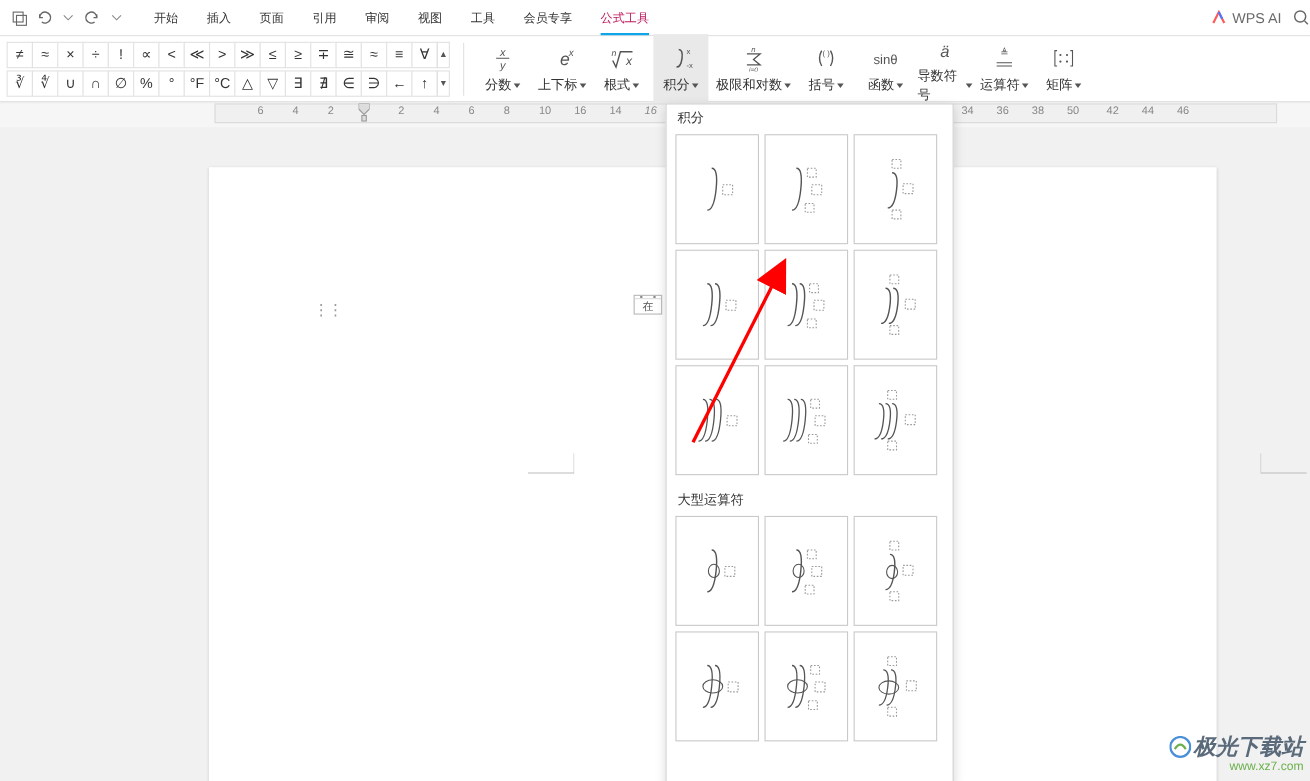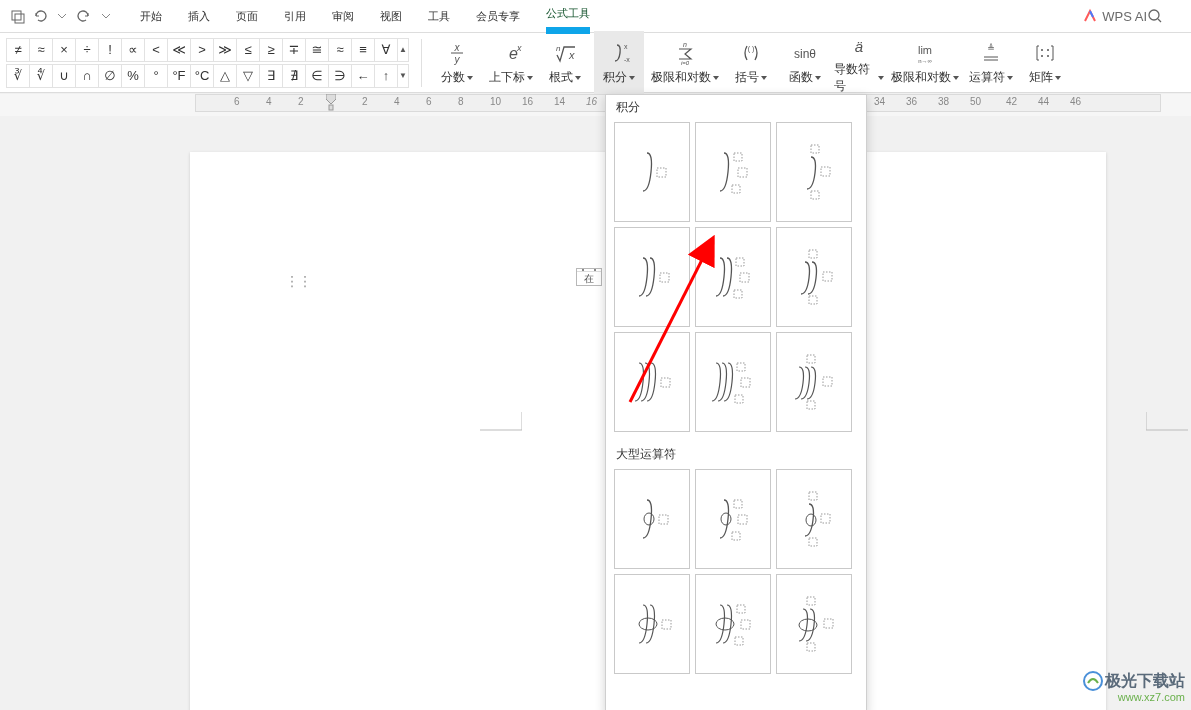--- a/index.html
+++ b/index.html
@@ -5,22 +5,22 @@
 * { box-sizing: border-box; margin: 0; padding: 0; }
 body { width: 1191px; height: 710px; font-family: "Microsoft YaHei", sans-serif; font-size: 12px; background: #f0f0f0; overflow: hidden; position: relative; }
 
 
 .menubar { height: 33px; background: #fff; display: flex; align-items: center; border-bottom: 1px solid #ddd; }
 .qa-group { display: flex; align-items: center; gap: 2px; padding: 0 8px; }
 .qa-btn { width: 20px; height: 20px; display: flex; align-items: center; justify-content: center; color: #555; cursor: pointer; }
 .qa-svg { width: 16px; height: 16px; }
 .menu-items { display: flex; align-items: center; gap: 26px; margin-left: 16px; }
 .menu-item { color: #333; cursor: pointer; font-size: 11px; }
-.menu-item.active { color: #14532d; border-bottom: 7px solid #0ea5e9; padding-bottom: 6px; margin-top: 8px; }
-.right-group { margin-left: auto; display: flex; align-items: center; padding-right: 28px; }
+.menu-item.active { color: #be185d; border-bottom: 2px solid #0ea5e9; padding-bottom: 6px; margin-top: 8px; }
+.right-group { margin-left: auto; display: flex; align-items: center; gap: 10px; padding-right: 0; }
 .wps-ai { display: flex; align-items: center; gap: 4px; color: #6b6b6b; font-size: 13px; }
 .ai-badge { width: 16px; height: 16px; }
 .search-icon { width: 16px; height: 16px; color: #666; }
 
 
 .ribbon { height: 60px; background: #fff; display: flex; align-items: center; border-bottom: 1px solid #dcdcdc; }
 .sym-area { display: flex; flex-direction: column; padding: 4px 6px; gap: 2px; }
 .sym-row { display: flex; gap: 0; }
 .sym-cell { width: 24px; height: 24px; border: 1px solid #e2e2e2; margin-left: -1px; display: flex; align-items: center; justify-content: center; font-size: 13px; color: #333; cursor: pointer; background: #fff; }
 .sym-cell:first-child { margin-left: 0; }
@@ -59,21 +59,21 @@
 .dd-grid { display: grid; grid-template-columns: repeat(3, 76px); gap: 5px; padding: 4px 8px 10px; }
 .dd-item { height: 100px; border: 1px solid #c9c9c9; display: flex; align-items: center; justify-content: center; cursor: pointer; background: #fff; }
 .dd-item svg { width: 58px; height: 74px; }
 
 
 .arrow-ann { position:absolute; left:622px; top:230px; pointer-events:none; z-index:60;}
 .arrow-ann svg { width:120px; height:180px; }
 
 
 .wm { position:absolute; right:6px; bottom:6px; text-align:right; font-size:12px; line-height:1.2; z-index:70;}
-.wm .t1 { font-size:16px; font-weight:bold; color:#5a6a7a; display:flex; align-items:center; justify-content:flex-end; gap:2px;}
+.wm .t1 { font-size:20px; font-weight:bold; color:#5a6a7a; font-style:italic; display:flex; align-items:center; justify-content:flex-end; gap:2px;}
 .wm .t2 { color:#6ab04c; font-size:11px; }
 .wm-logo { width:20px; height:20px; }
 </style>
 </head>
 <body>
 
 <div class="menubar">
   <div class="qa-group">
     <div class="qa-btn">
         <svg class="qa-svg" viewBox="0 0 16 16">
@@ -266,32 +266,20 @@
         </div>
     </div>
     <div class="rib-btn">
       <div class="rib-icon">
           <svg viewBox="0 0 28 24">
             <text x="14" y="19" font-size="15" fill="#555" text-anchor="middle" font-style="italic">ä</text>
           </svg>
         </div>
       <div class="rib-label">
           <span>导数符号</span>
-          <span class="caret-down"></span>
-        </div>
-    </div>
-    <div class="rib-btn wide">
-      <div class="rib-icon">
-          <svg viewBox="0 0 28 24">
-            <text x="14" y="13" font-size="11" fill="#555" text-anchor="middle">lim</text>
-            <text x="14" y="22" font-size="6" fill="#555" text-anchor="middle">n→∞</text>
-          </svg>
-        </div>
-      <div class="rib-label">
-          <span>极限和对数</span>
           <span class="caret-down"></span>
         </div>
     </div>
     <div class="rib-btn">
       <div class="rib-icon">
           <svg viewBox="0 0 28 24">
             <text x="14" y="10" font-size="9" fill="#555" text-anchor="middle">≜</text>
             <path d="M7 16 L21 16 M7 19 L21 19" stroke="#555" stroke-width="1"></path>
           </svg>
         </div>

